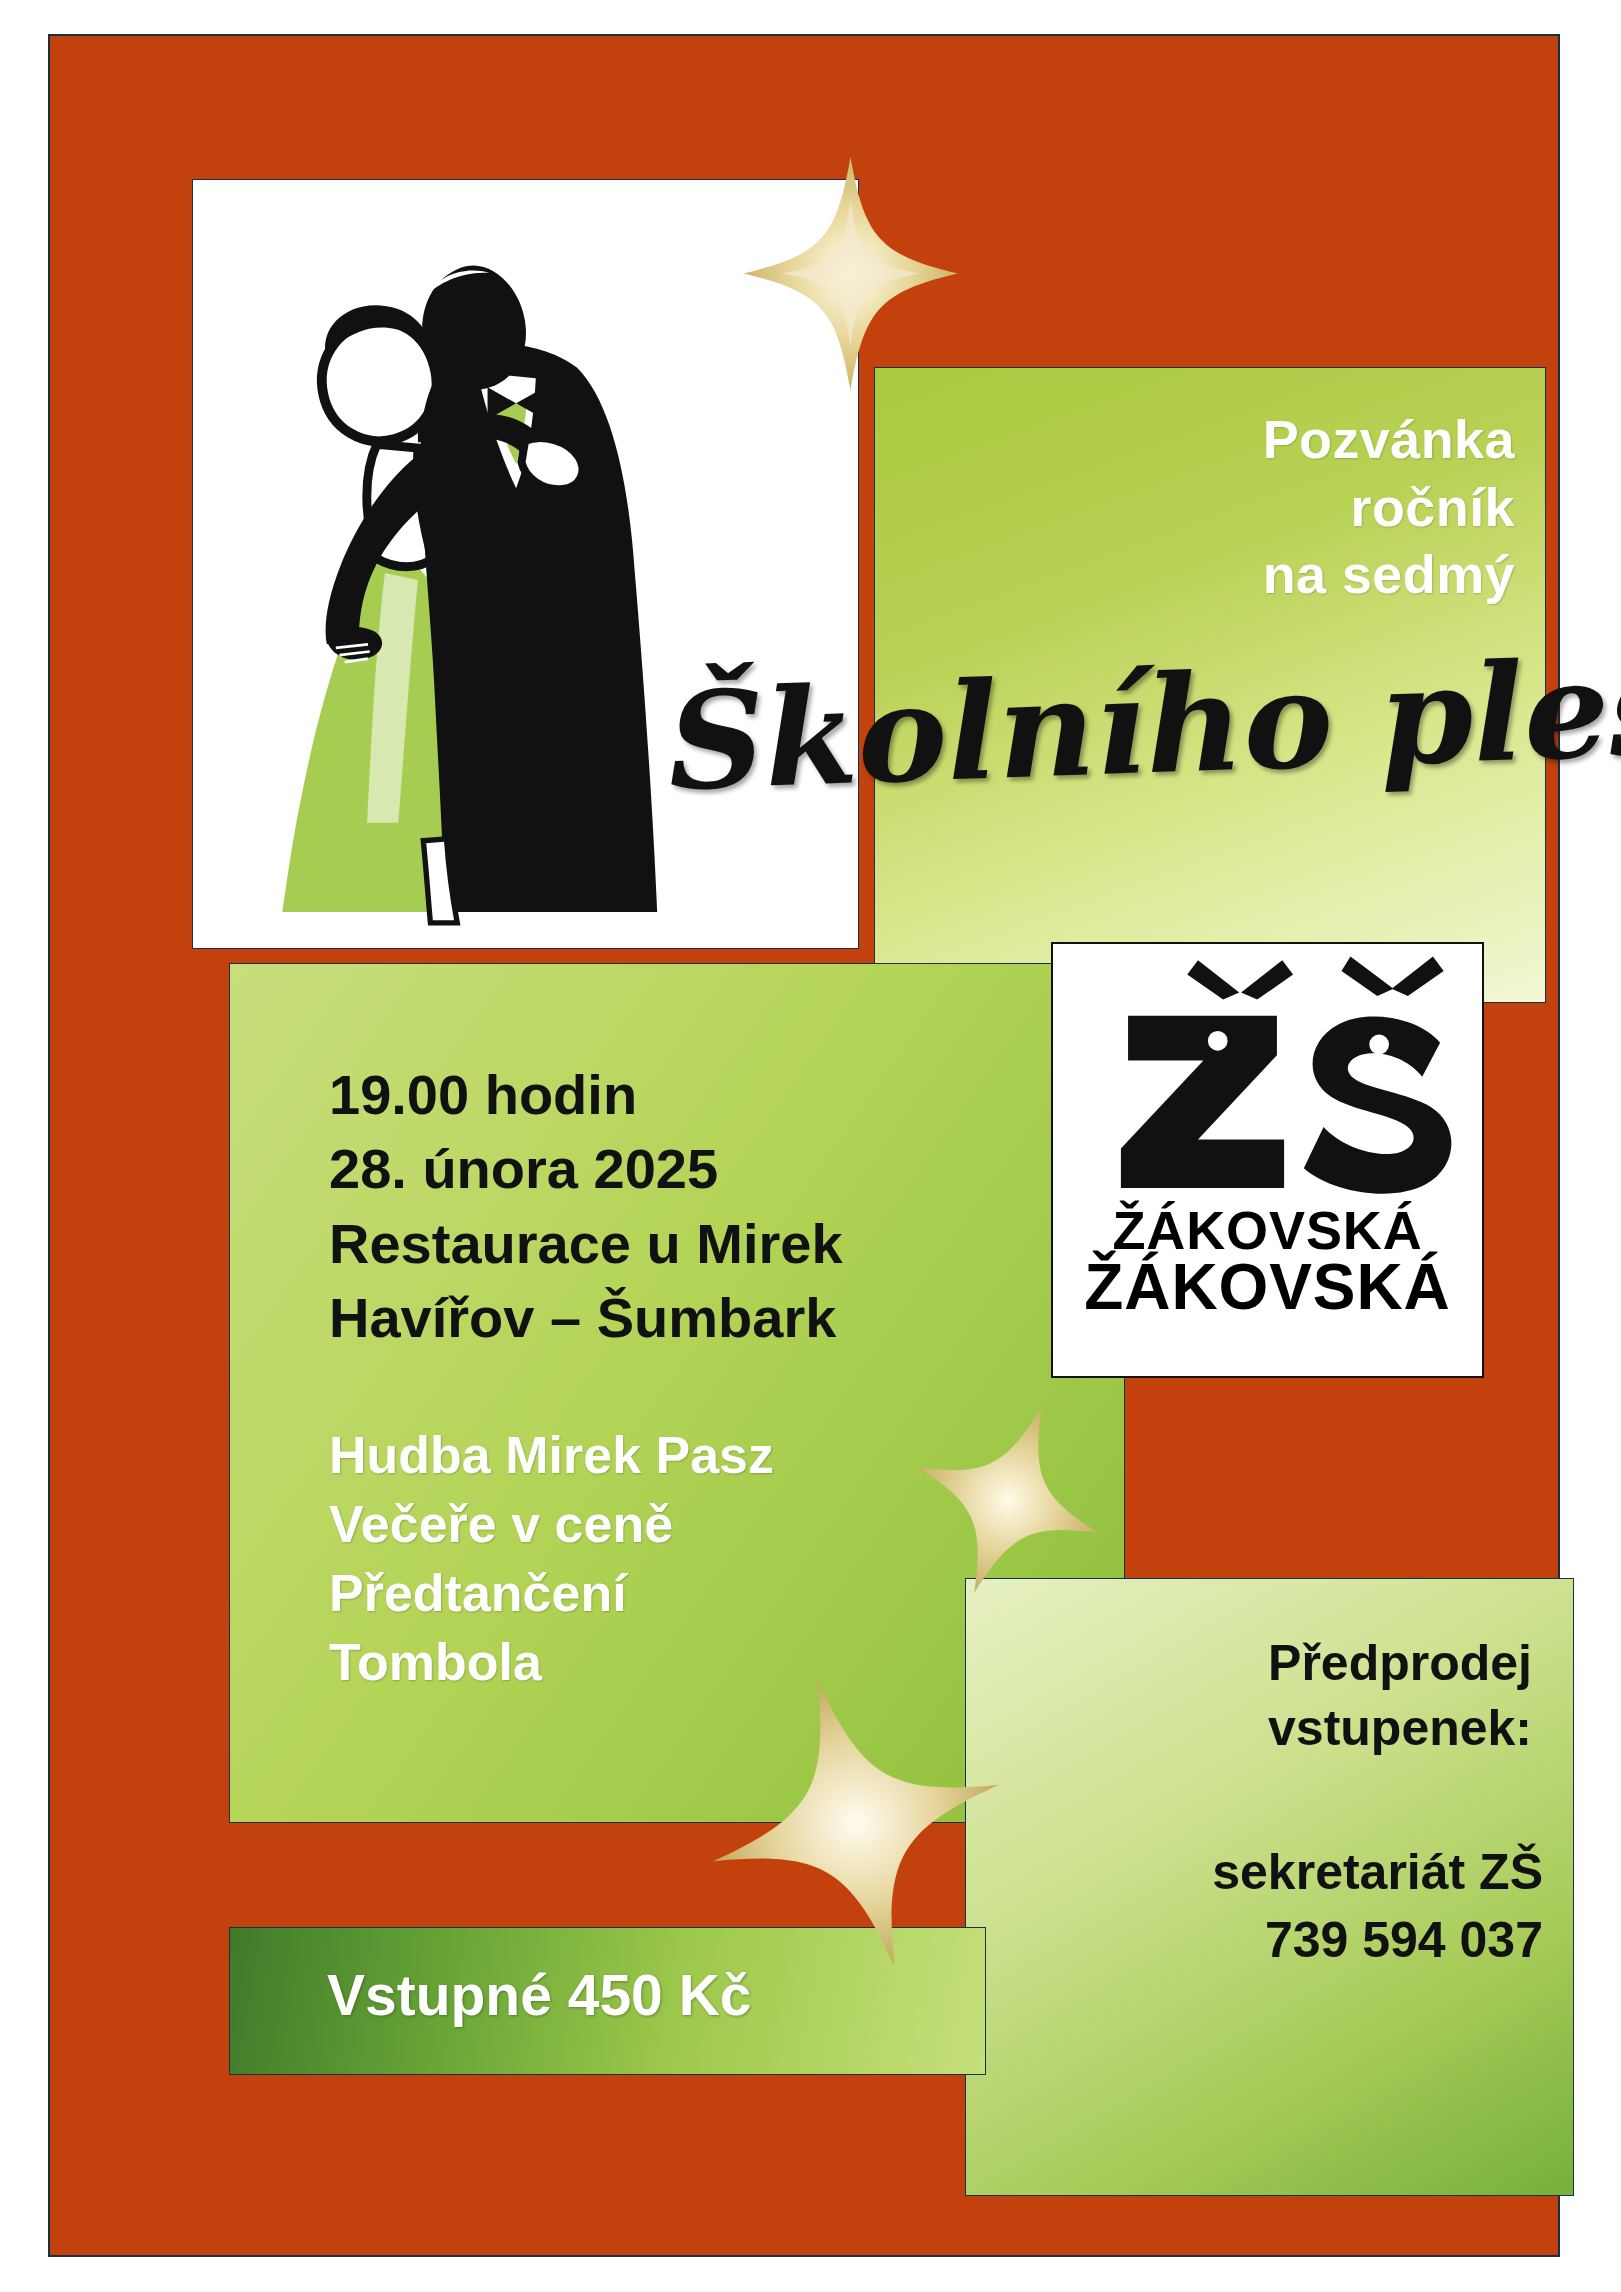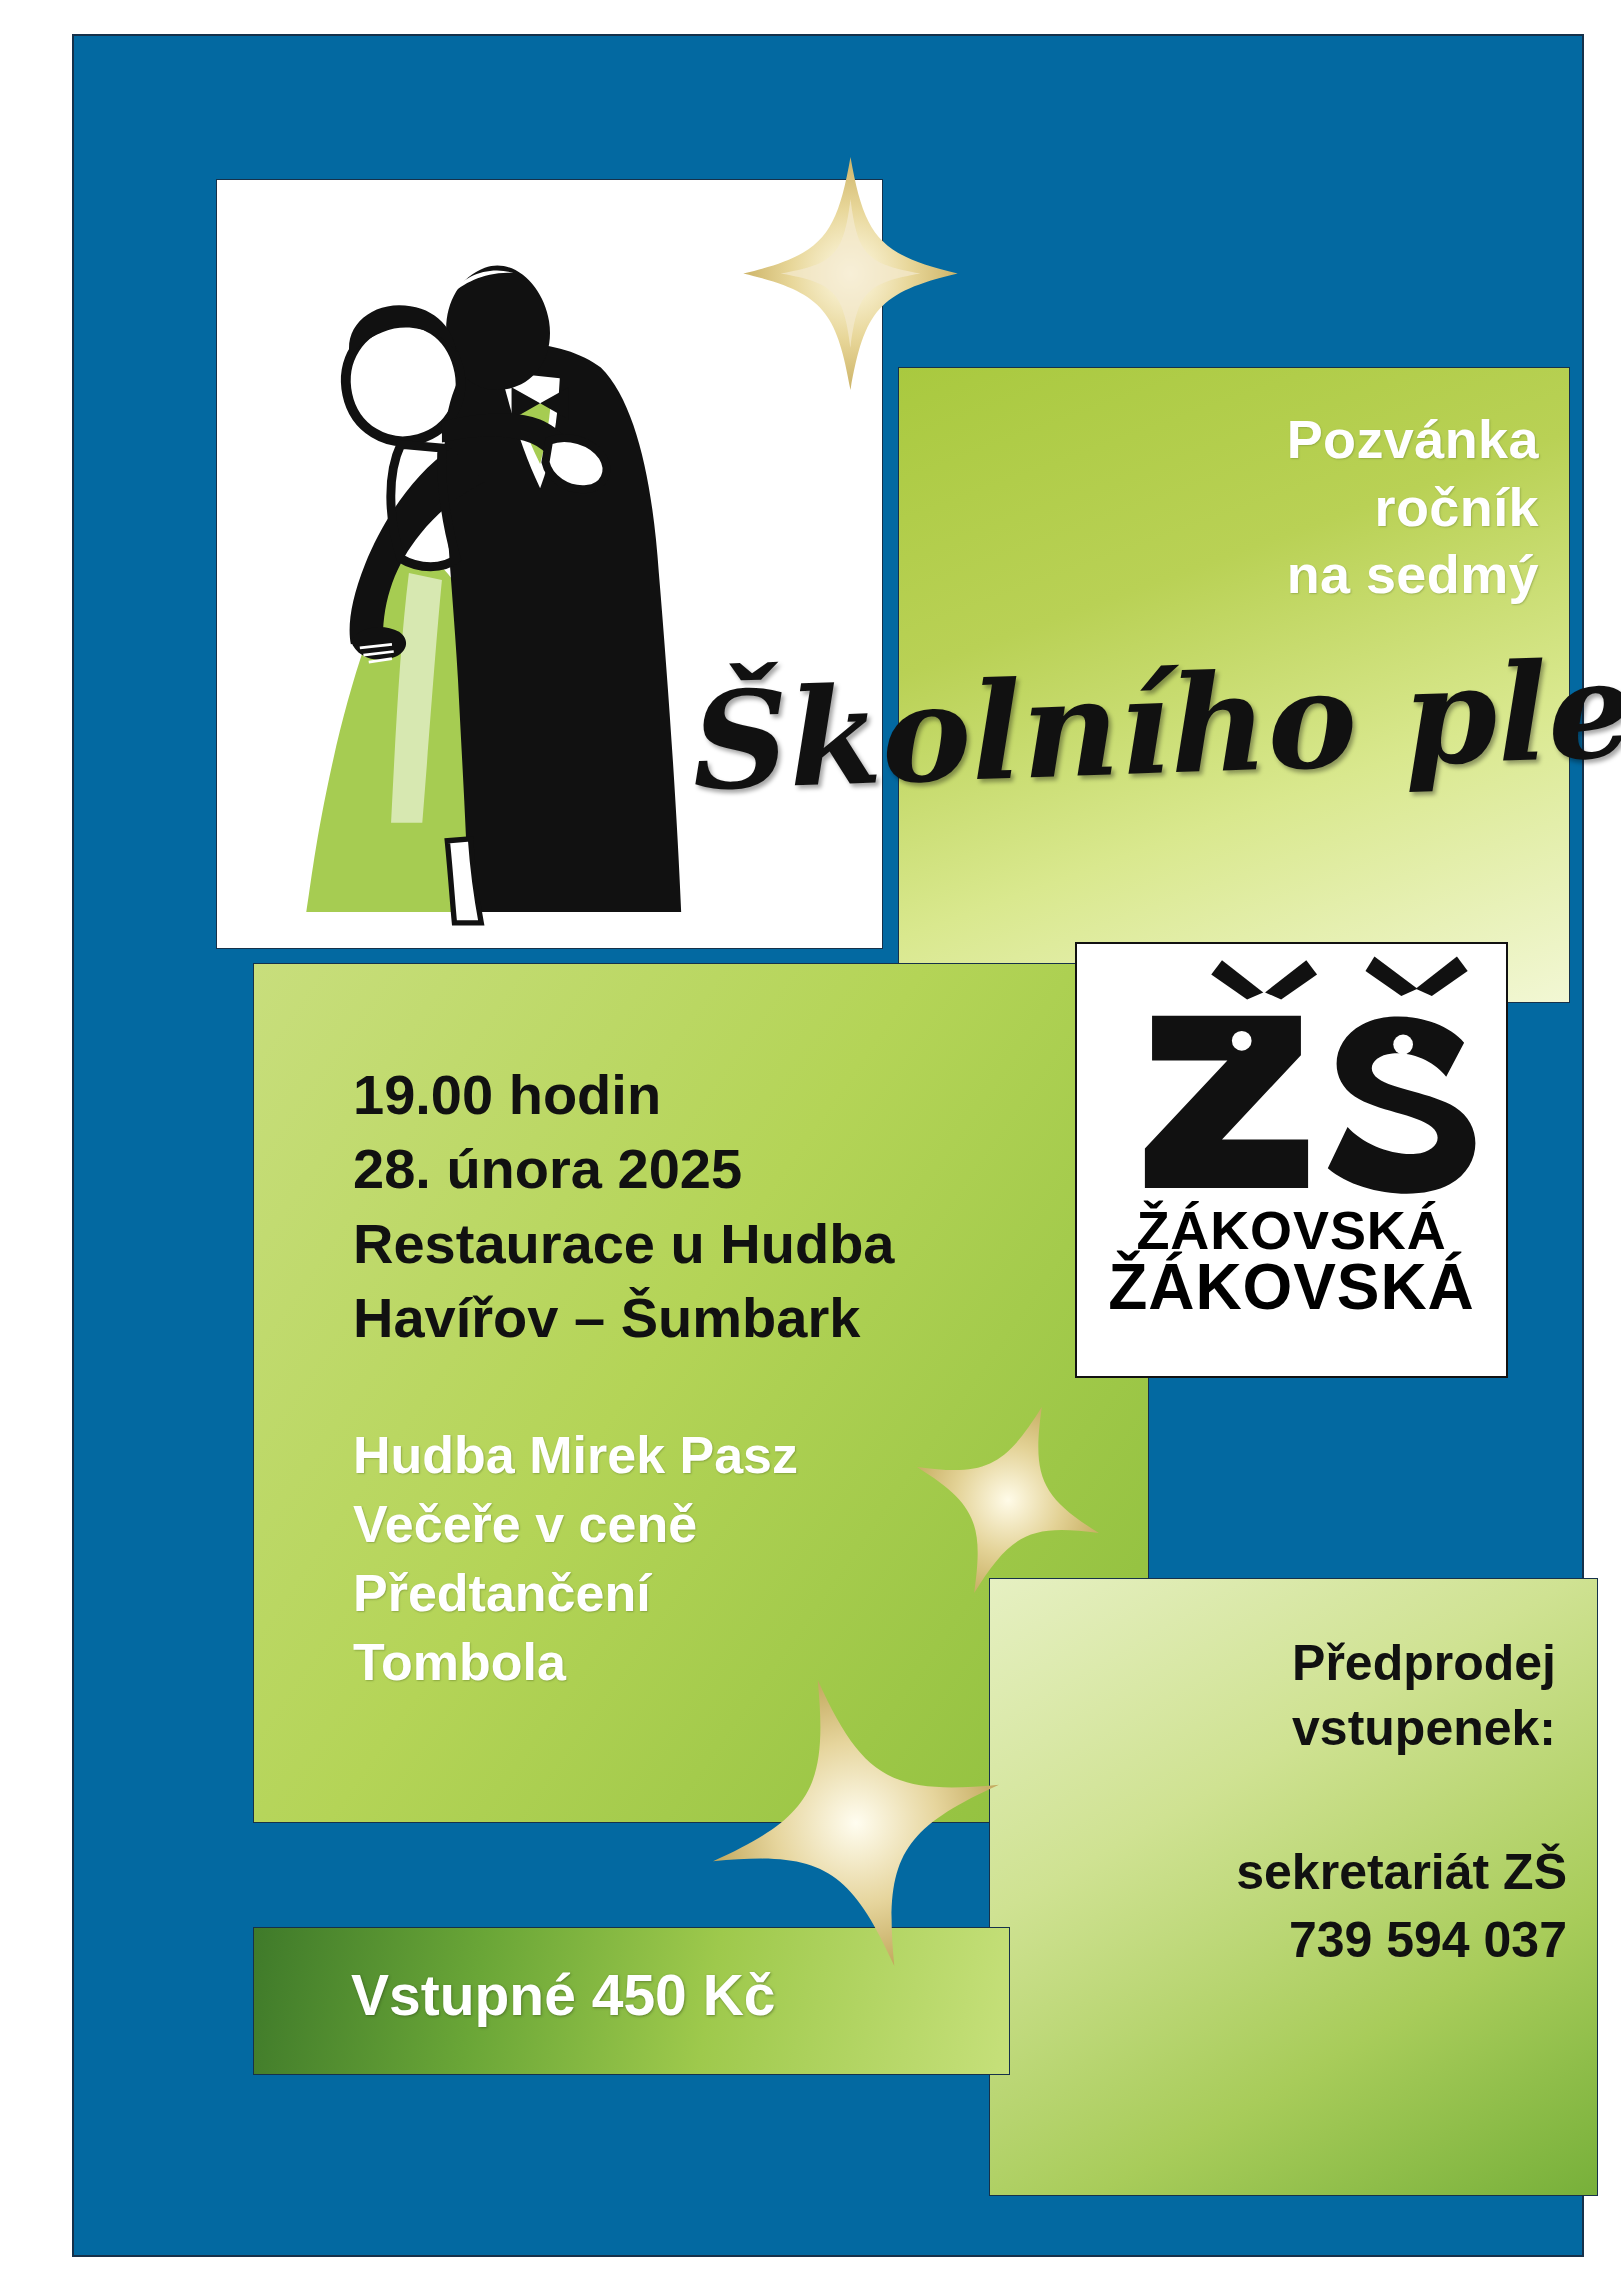--- a/index.html
+++ b/index.html
@@ -11,27 +11,27 @@
     width: 1622px;
     height: 2293px;
     font-family: "Liberation Sans", sans-serif;
     position: relative;
     overflow: hidden;
   }
 
   
   .poster-frame {
     position: absolute;
-    left: 72px;
+    left: 48px;
     top: 34px;
     width: 1512px;
     height: 2223px;
     border: 2.7px solid #16314a;
     box-sizing: border-box;
-    background: #0369a1;
+    background: #c2410c;
   }
 
   
   .dancers-box {
     position: absolute;
     left: 142px;
     top: 143px;
     width: 667px;
     height: 770px;
     border: 1.8px solid #16314a;
@@ -251,21 +251,21 @@
       <div>na sedmý</div>
     </div>
   </div>
 
   <div class="script-title">Školního plesu</div>
 
   <div class="info-panel">
     <div class="info-when">
       <div>19.00 hodin</div>
       <div>28. února 2025</div>
-      <div>Restaurace u Hudba</div>
+      <div>Restaurace u Mirek</div>
       <div>Havířov – Šumbark</div>
     </div>
     <div class="info-extras">
       <div>Hudba Mirek Pasz</div>
       <div>Večeře v ceně</div>
       <div>Předtančení</div>
       <div>Tombola</div>
     </div>
   </div>
 

